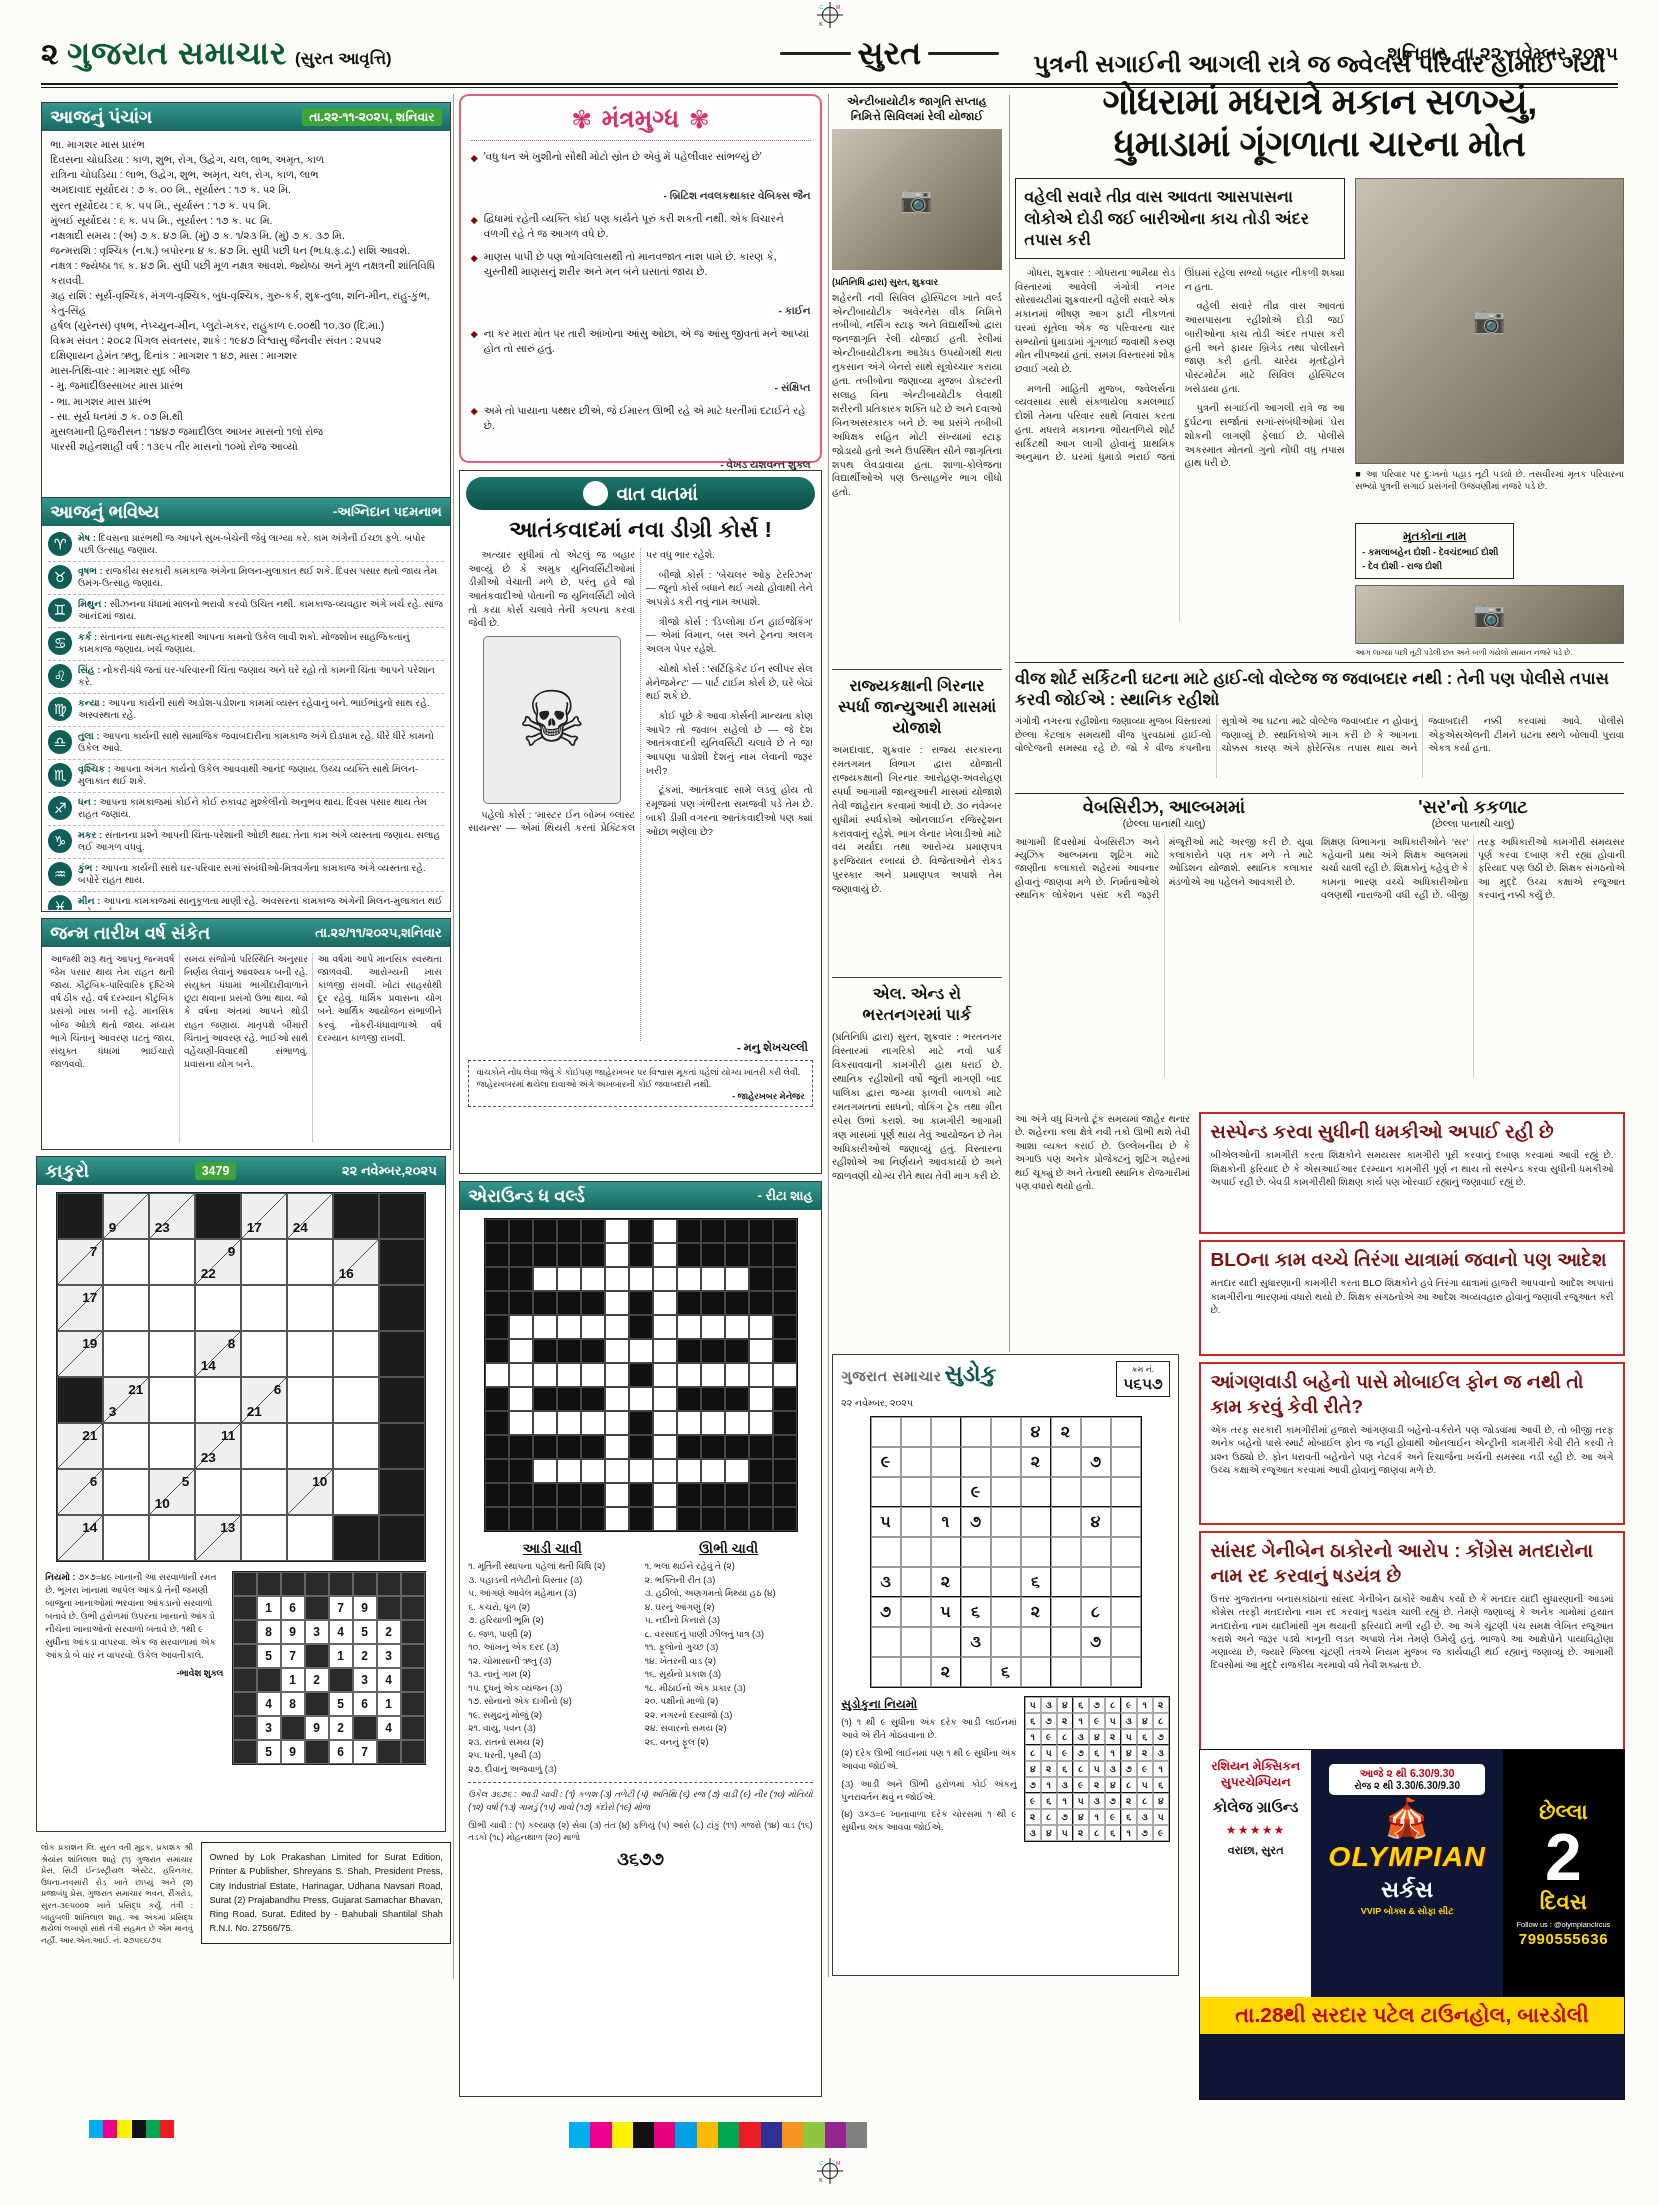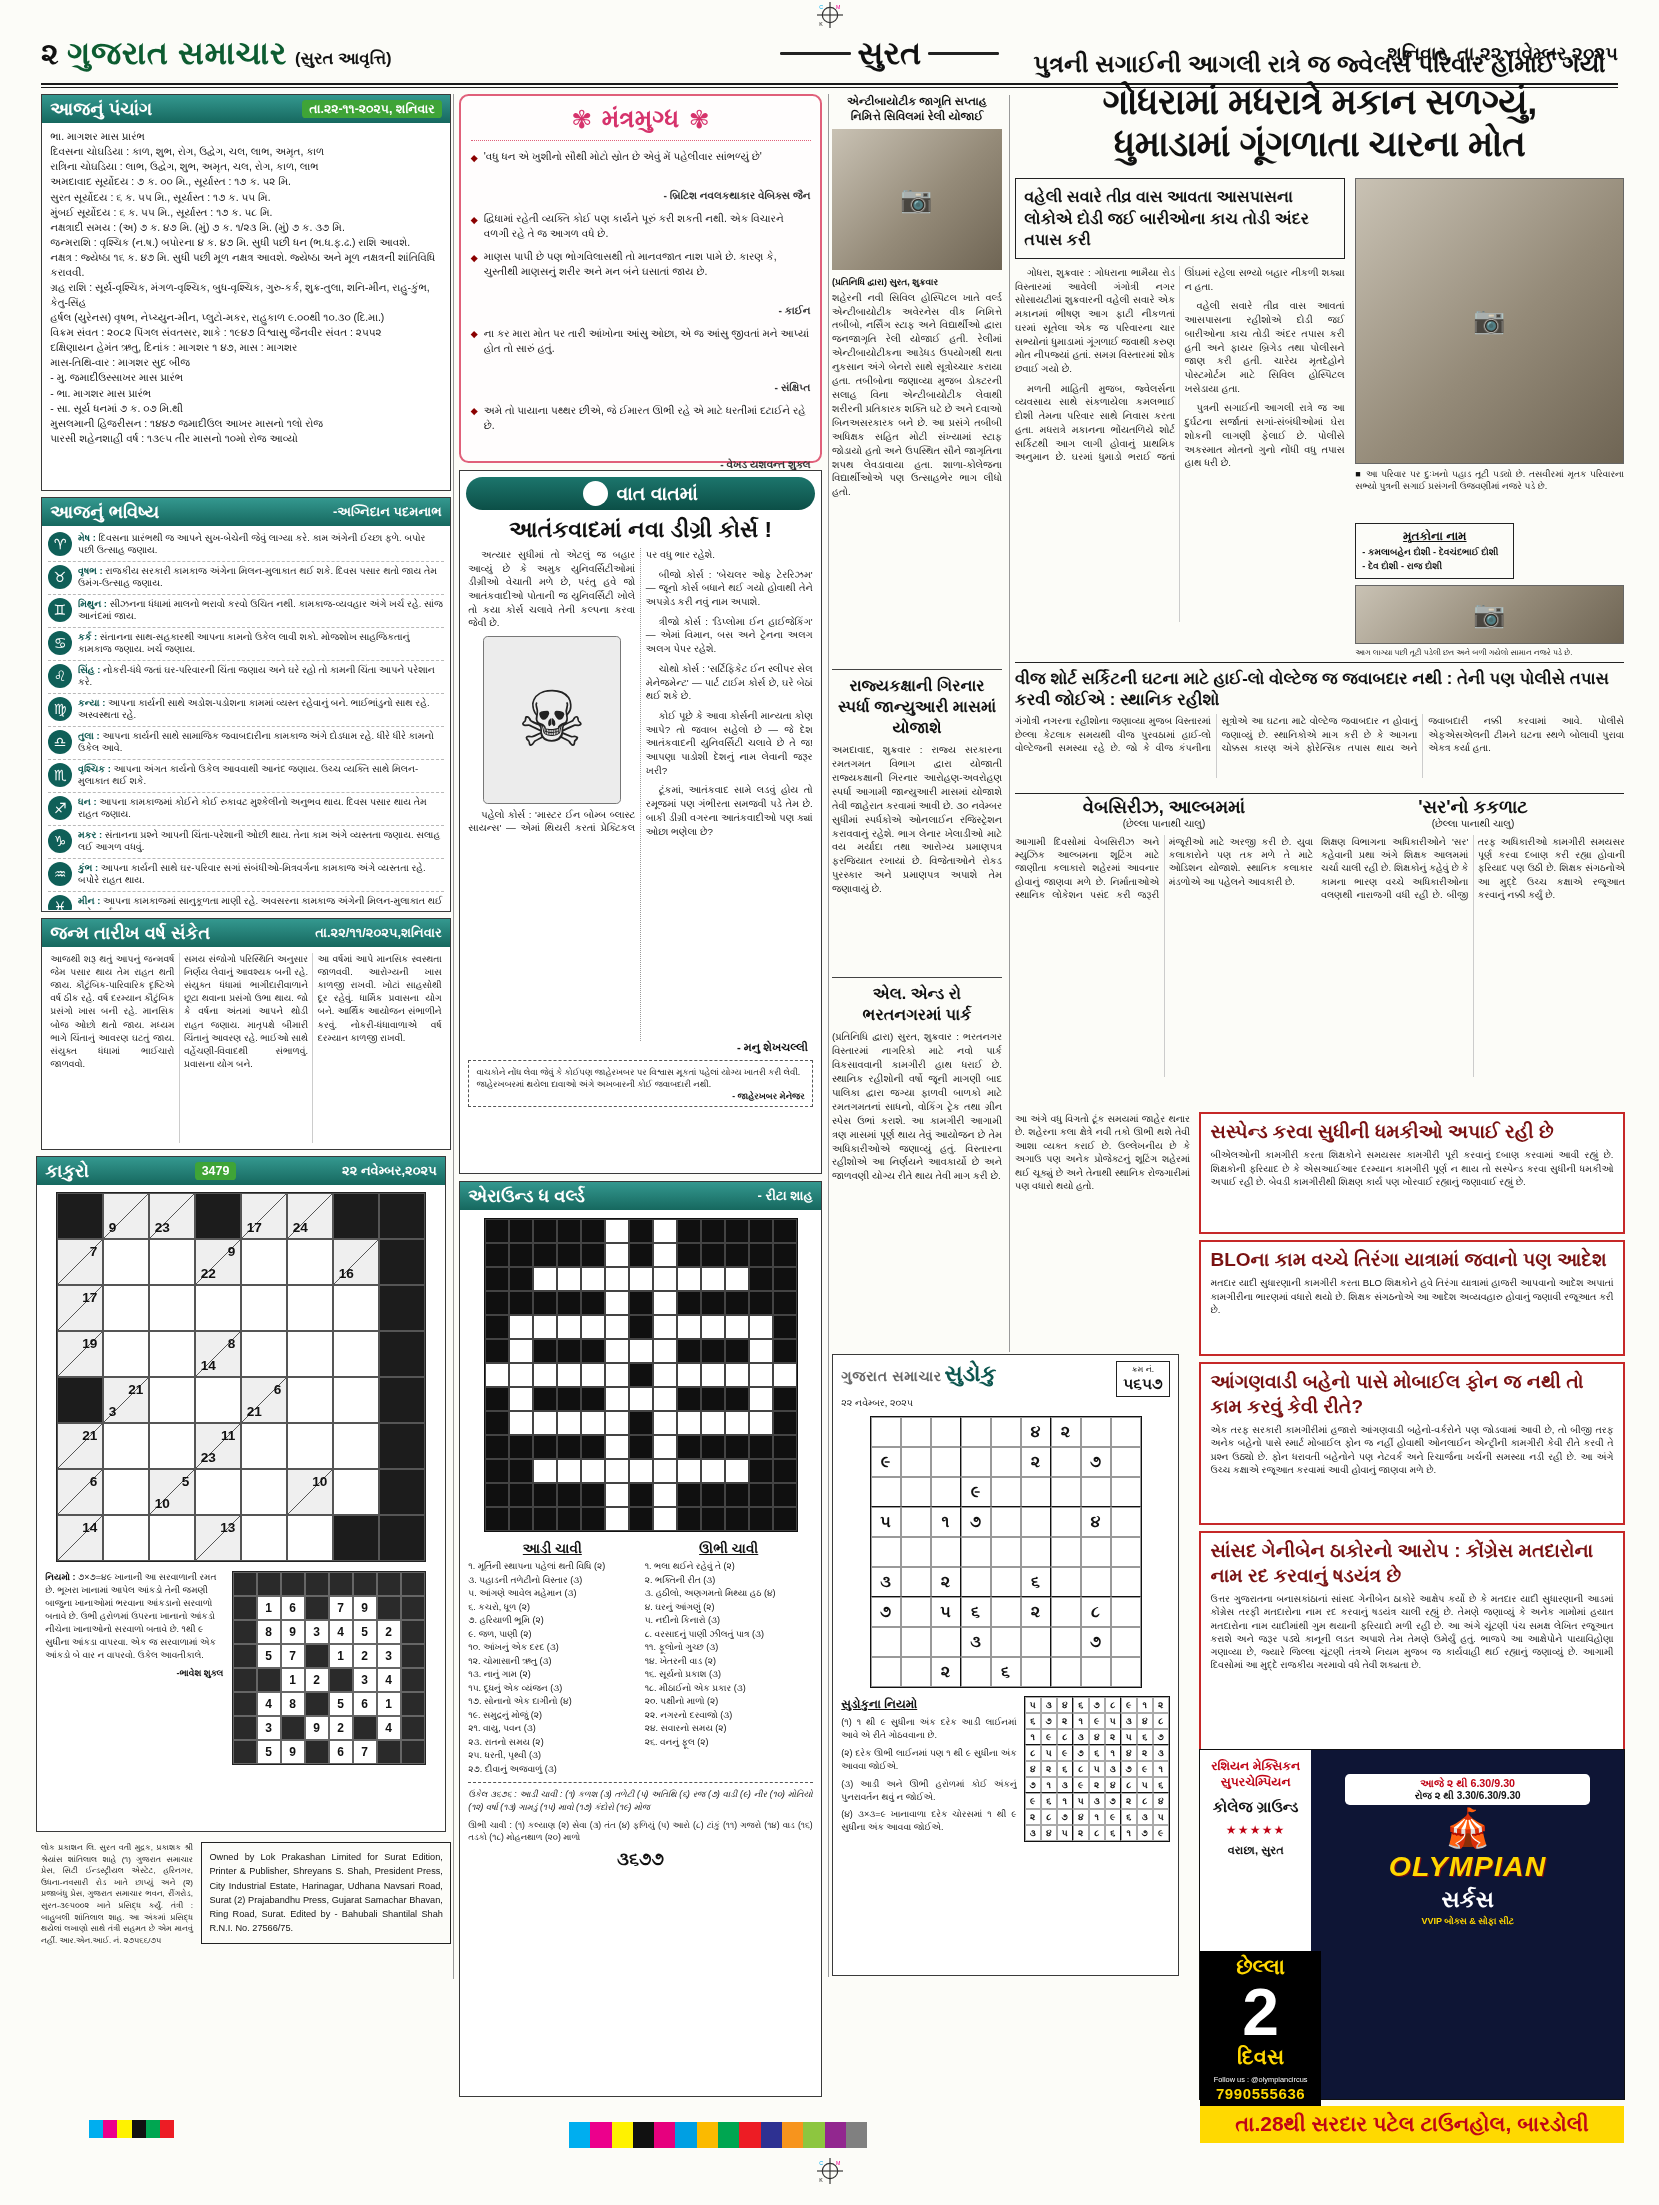--- a/index.html
+++ b/index.html
@@ -146,21 +146,21 @@
   .redbox:nth-of-type(3){height:147px;} .redbox:nth-of-type(4){height:262px;}
   .rb-head{font-size:19px;font-weight:bold;color:#7a1212;line-height:1.3;margin-bottom:3.6px;}
   .rb-body{font-size:9.5px;line-height:1.4;text-align:justify;}
   
   .circus{display:flex;flex-wrap:wrap;border:1.8px solid #111;background:#0e1535;}
   .c-left{width:102px;background:#fff;display:flex;flex-direction:column;align-items:center;gap:7.1px;padding:8.3px 4.7px;text-align:center;}
   .c-l1{color:#c00516;font-weight:bold;font-size:12.4px;line-height:1.3;}
   .c-l2{font-weight:bold;font-size:15px;}
   .c-st{color:#c00516;font-size:12px;letter-spacing:1.2px;}
   .c-l3{font-size:11.3px;font-weight:bold;}
-  .c-mid{flex:1;color:#fff;text-align:center;padding:24px;display:flex;flex-direction:column;align-items:center;gap:3.6px;}
+  .c-mid{flex:1;color:#fff;text-align:center;padding:14px;display:flex;flex-direction:column;align-items:center;gap:3.6px;}
   .c-times{background:#fff;border-radius:4.7px;padding:3px 6px;width:88%;}
   .c-t1{color:#c00516;font-weight:bold;font-size:10.7px;}
   .c-t2{color:#111;font-weight:bold;font-size:10px;}
   .c-tent{font-size:38px;line-height:1;}
   .c-brand{color:#ffd700;font-size:28.5px;font-weight:bold;font-style:italic;letter-spacing:1.2px;text-shadow:1.2px 1.2px 0 #7a0b12;}
   .c-brandg{color:#fff;font-size:22.5px;font-weight:bold;}
   .c-vvip{color:#ffd700;font-size:9px;font-weight:bold;}
   .c-right{width:114px;background:#000000;color:#ffd700;display:flex;flex-direction:column;align-items:center;justify-content:center;gap:1.2px;padding:3.6px;}
   .c-r1{font-size:21.3px;font-weight:bold;}
   .c-r2{font-size:66px;font-weight:bold;color:#fff;line-height:0.95;}
@@ -211,21 +211,21 @@
       <span class="fl"></span>
     </div>
     <div class="dateline">શનિવાર, તા.૨૨ નવેમ્બર,૨૦૨૫</div>
   </div>
   <div class="ab rule2"></div>
 
   <div class="ab vr" style="left:453px;top:94px;height:1885px;"></div>
   <div class="ab vr" style="left:828px;top:94px;height:1883px;"></div>
   <div class="ab vr" style="left:1009px;top:95px;height:1257px;"></div>
 
-  <div class="ab box" style="left:41px;top:94px;width:410px;height:397px;">
+  <div class="ab box" style="left:41px;top:102px;width:410px;height:397px;">
     <div class="band">
       <span class="t">આજનું પંચાંગ</span>
       <span class="pill">તા.૨૨-૧૧-૨૦૨૫, શનિવાર</span>
     </div>
     <div class="pan-body">
         <div class="pan-line">ભા. માગશર માસ પ્રારંભ</div>
         <div class="pan-line">દિવસના ચોઘડિયા : કાળ, શુભ, રોગ, ઉદ્વેગ, ચલ, લાભ, અમૃત, કાળ</div>
         <div class="pan-line">રાત્રિના ચોઘડિયા : લાભ, ઉદ્વેગ, શુભ, અમૃત, ચલ, રોગ, કાળ, લાભ</div>
         <div class="pan-line">અમદાવાદ સૂર્યોદય : ૭ ક. ૦૦ મિ., સૂર્યાસ્ત : ૧૭ ક. ૫૨ મિ.</div>
         <div class="pan-line">સુરત સૂર્યોદય : ૬ ક. ૫૫ મિ., સૂર્યાસ્ત : ૧૭ ક. ૫૫ મિ.</div>

